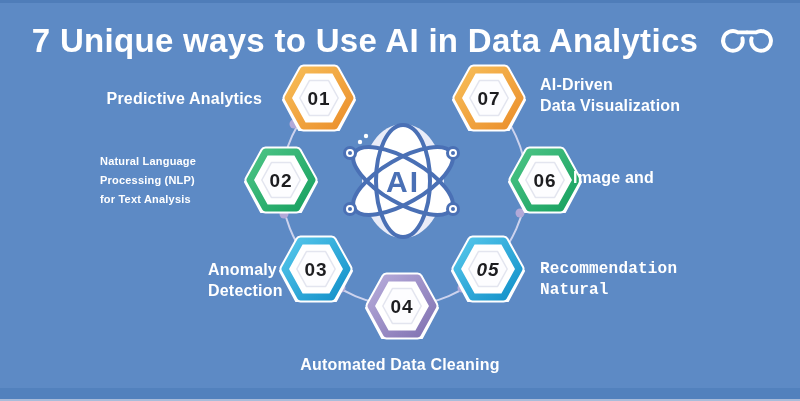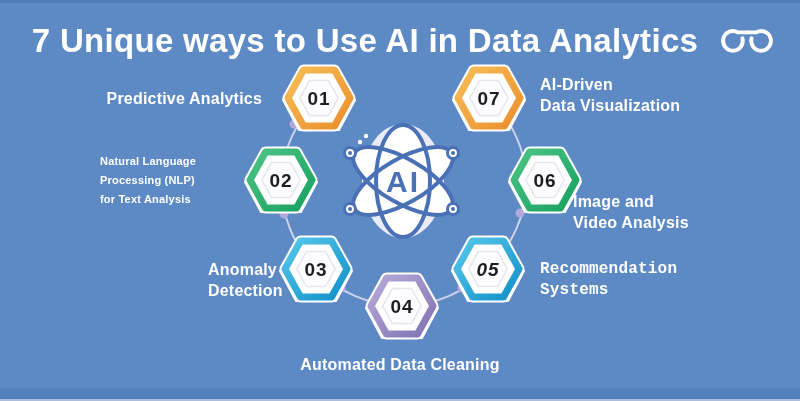--- a/index.html
+++ b/index.html
@@ -46,21 +46,21 @@
                  paint-order:stroke;stroke:#fff;stroke-width:4px;stroke-linejoin:round;}
 
   .label{position:absolute;z-index:3;color:var(--label,#fff);
          font-size:16px;font-weight:bold;line-height:21px;letter-spacing:.2px;}
   .label span{display:block;}
   .label-1{left:60px;top:88px;width:202px;text-align:right;}
   .label-2{left:100px;top:152px;line-height:19px;font-size:11px;}
   .label-3{left:188px;top:259px;margin-left:20px;}
   .label-4{left:0;right:0;top:354px;text-align:center;}
   .label-5{left:540px;top:259px;font-family:Liberation Mono, monospace;}
-  .label-6{left:573px;top:167px;margin-top:24px;}
+  .label-6{left:573px;top:167px;}
   .label-7{left:540px;top:74px;}
 </style>
 </head>
 <body>
 
 <div class="edge-top"></div>
 <div class="edge-bottom"></div>
 <div class="edge-bottom-light"></div>
 
 <div class="title">7 Unique ways to Use AI in Data Analytics</div>
@@ -221,22 +221,21 @@
 </div>
 <div class="label label-3">
   <span>Anomaly</span>
   <span>Detection</span>
 </div>
 <div class="label label-4">
   <span>Automated Data Cleaning</span>
 </div>
 <div class="label label-5">
   <span>Recommendation</span>
-  <span>Systems</span>
+  <span>Natural</span>
 </div>
 <div class="label label-6">
   <span>Image and</span>
-  <span>Video Analysis</span>
 </div>
 <div class="label label-7">
   <span>AI-Driven</span>
   <span>Data Visualization</span>
 </div>
 
 </body></html>

